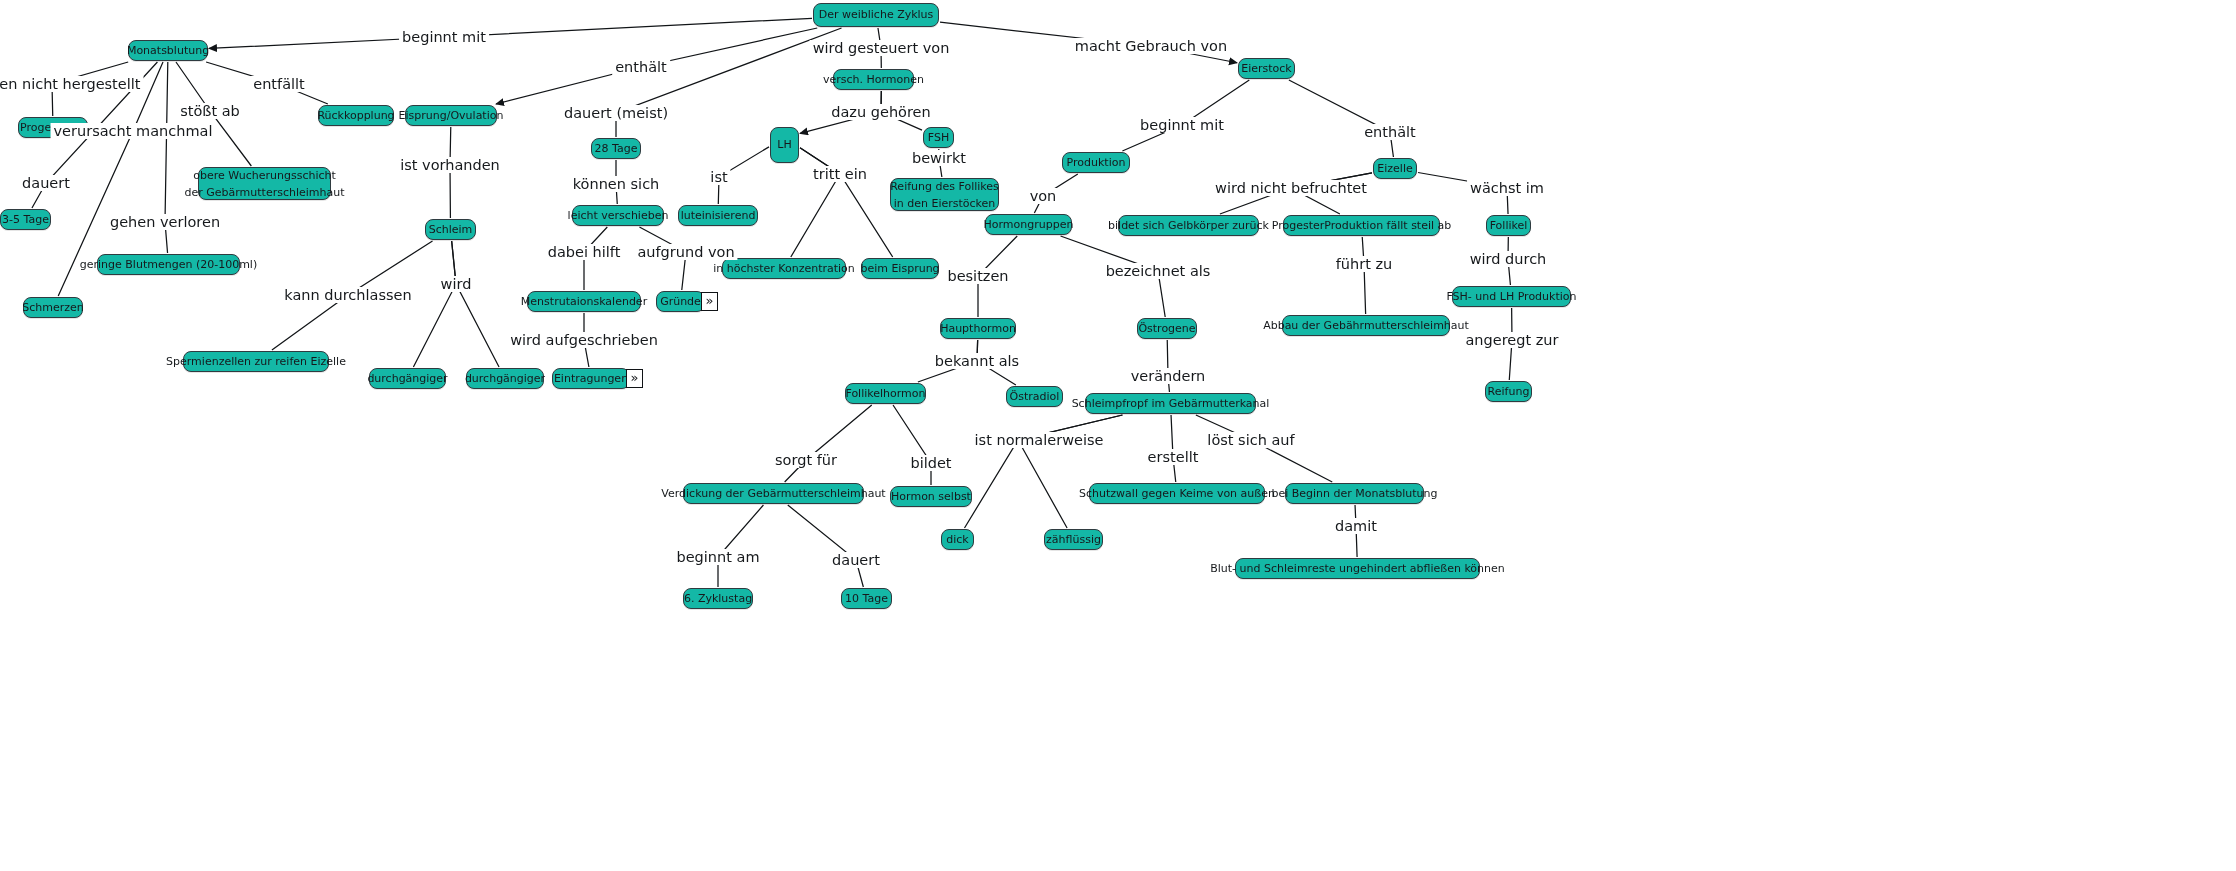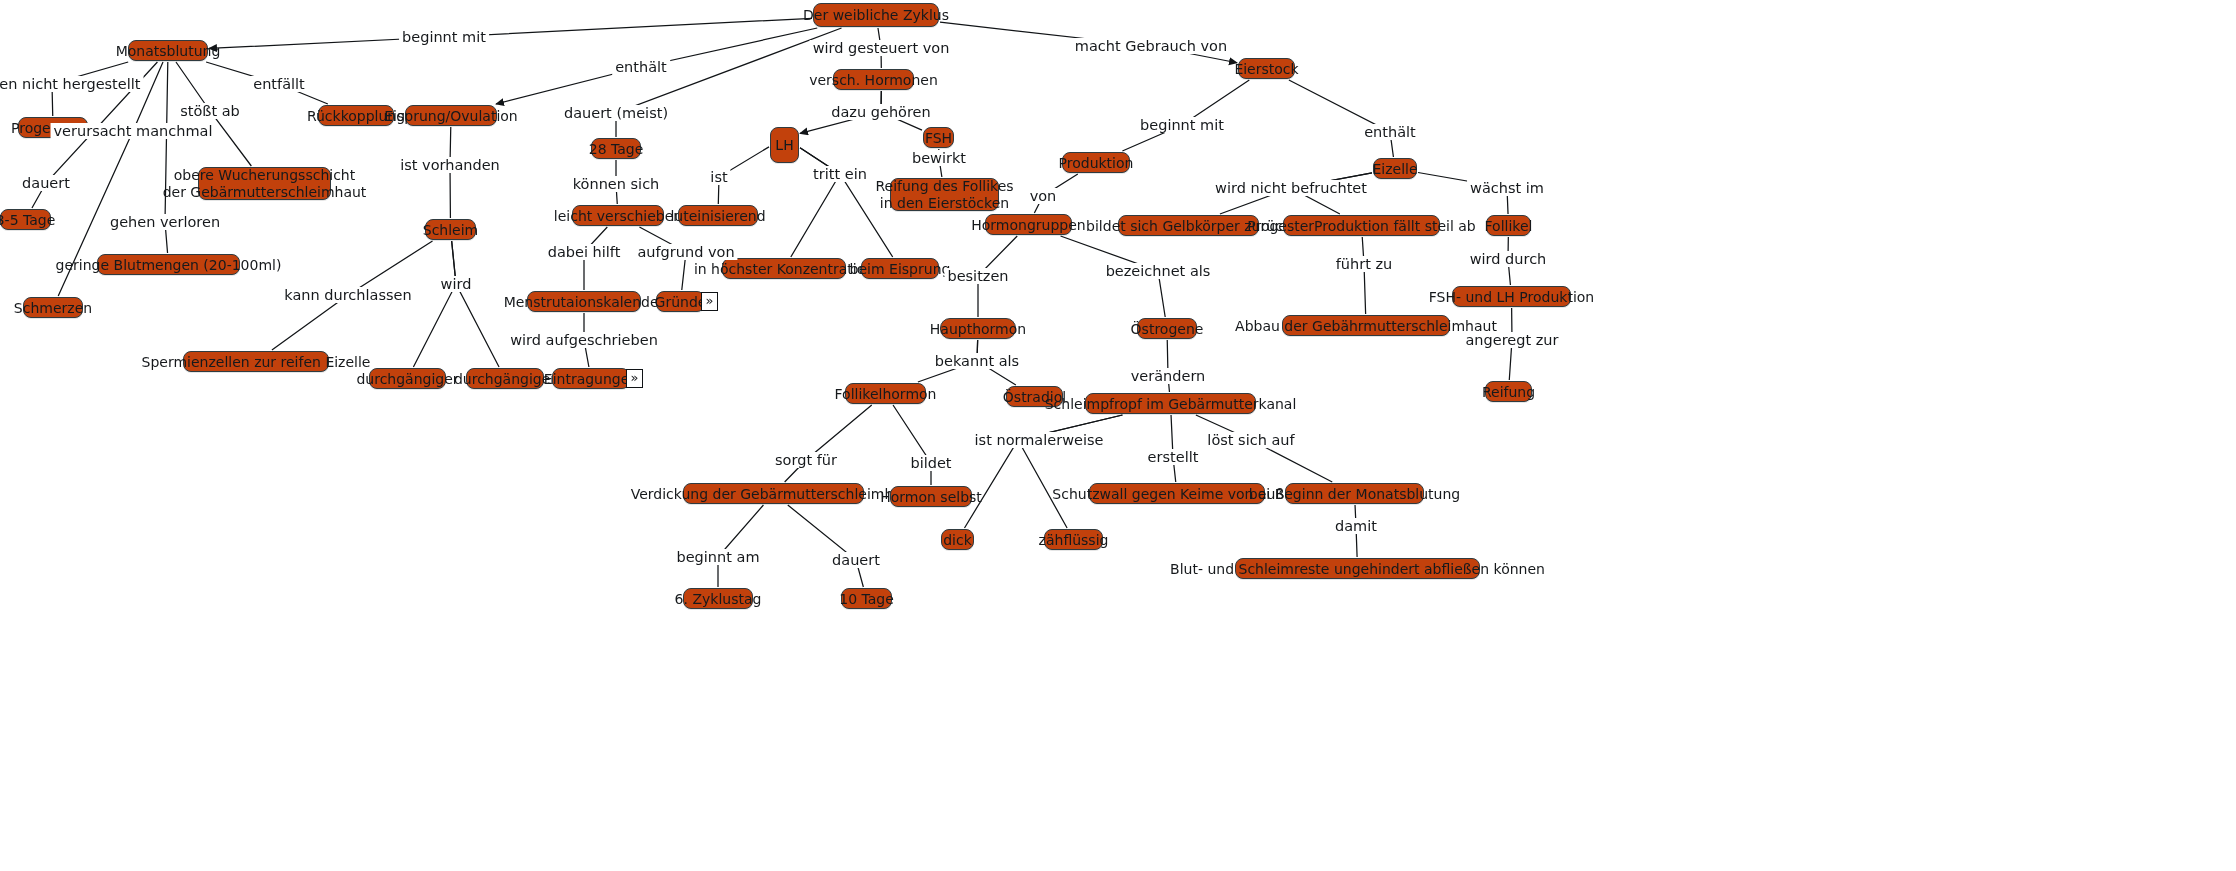--- a/index.html
+++ b/index.html
@@ -19,25 +19,25 @@
     position: absolute;
     left: 0;
     top: 0;
     width: 2236px;
     height: 871px;
     pointer-events: none;
   }
   .node {
     position: absolute;
     box-sizing: border-box;
-    background: #c2410c;
+    background: #14b8a6;
     border: 1.3px solid #2f3b40;
     border-radius: 8px;
     color: #16191c;
-    font-size: 14px;
+    font-size: 11px;
     line-height: 16px;
     text-align: center;
     padding: 5px 9px;
     white-space: pre;
     display: flex;
     align-items: center;
     justify-content: center;
     box-shadow: 0 1px 0 rgba(0,0,0,0.10);
   }
   .node.two-line { line-height: 17px; }
@@ -154,21 +154,21 @@
       <div class="node" style="left: 425px; top: 219px; width: 51px; height: 21px;"><span class="node-label">Schleim</span></div>
       <div class="node" style="left: 97px; top: 254px; width: 143px; height: 21px;"><span class="node-label">geringe Blutmengen (20-100ml)</span></div>
       <div class="node" style="left: 722px; top: 258px; width: 124px; height: 21px;"><span class="node-label">in höchster Konzentration</span></div>
       <div class="node" style="left: 861px; top: 258px; width: 78px; height: 21px;"><span class="node-label">beim Eisprung</span></div>
       <div class="node" style="left: 1452px; top: 286px; width: 119px; height: 21px;"><span class="node-label">FSH- und LH Produktion</span></div>
       <div class="node" style="left: 23px; top: 297px; width: 60px; height: 21px;"><span class="node-label">Schmerzen</span></div>
       <div class="node" style="left: 527px; top: 291px; width: 114px; height: 21px;"><span class="node-label">Menstrutaionskalender</span></div>
       <div class="node" style="left: 656px; top: 291px; width: 49px; height: 21px;"><span class="node-label">Gründe</span></div>
       <div class="link-badge" style="left: 701px; top: 292px;">»</div>
       <div class="node" style="left: 1282px; top: 315px; width: 168px; height: 21px;"><span class="node-label">Abbau der Gebährmutterschleimhaut</span></div>
-      <div class="node" style="left: 940px; top: 318px; width: 76px; height: 21px; border-radius: 10px;"><span class="node-label">Haupthormon</span></div>
+      <div class="node" style="left: 940px; top: 318px; width: 76px; height: 21px;"><span class="node-label">Haupthormon</span></div>
       <div class="node" style="left: 1137px; top: 318px; width: 60px; height: 21px;"><span class="node-label">Östrogene</span></div>
       <div class="node" style="left: 183px; top: 351px; width: 146px; height: 21px;"><span class="node-label">Spermienzellen zur reifen Eizelle</span></div>
       <div class="node" style="left: 369px; top: 368px; width: 77px; height: 21px;"><span class="node-label">durchgängiger</span></div>
       <div class="node" style="left: 466px; top: 368px; width: 78px; height: 21px;"><span class="node-label">durchgängiger</span></div>
       <div class="node" style="left: 552px; top: 368px; width: 78px; height: 21px;"><span class="node-label">Eintragungen</span></div>
       <div class="link-badge" style="left: 626px; top: 369px;">»</div>
       <div class="node" style="left: 1485px; top: 381px; width: 47px; height: 21px;"><span class="node-label">Reifung</span></div>
       <div class="node" style="left: 845px; top: 383px; width: 81px; height: 21px;"><span class="node-label">Follikelhormon</span></div>
       <div class="node" style="left: 1006px; top: 386px; width: 57px; height: 21px;"><span class="node-label">Östradiol</span></div>
       <div class="node" style="left: 1085px; top: 393px; width: 171px; height: 21px;"><span class="node-label">Schleimpfropf im Gebärmutterkanal</span></div>

